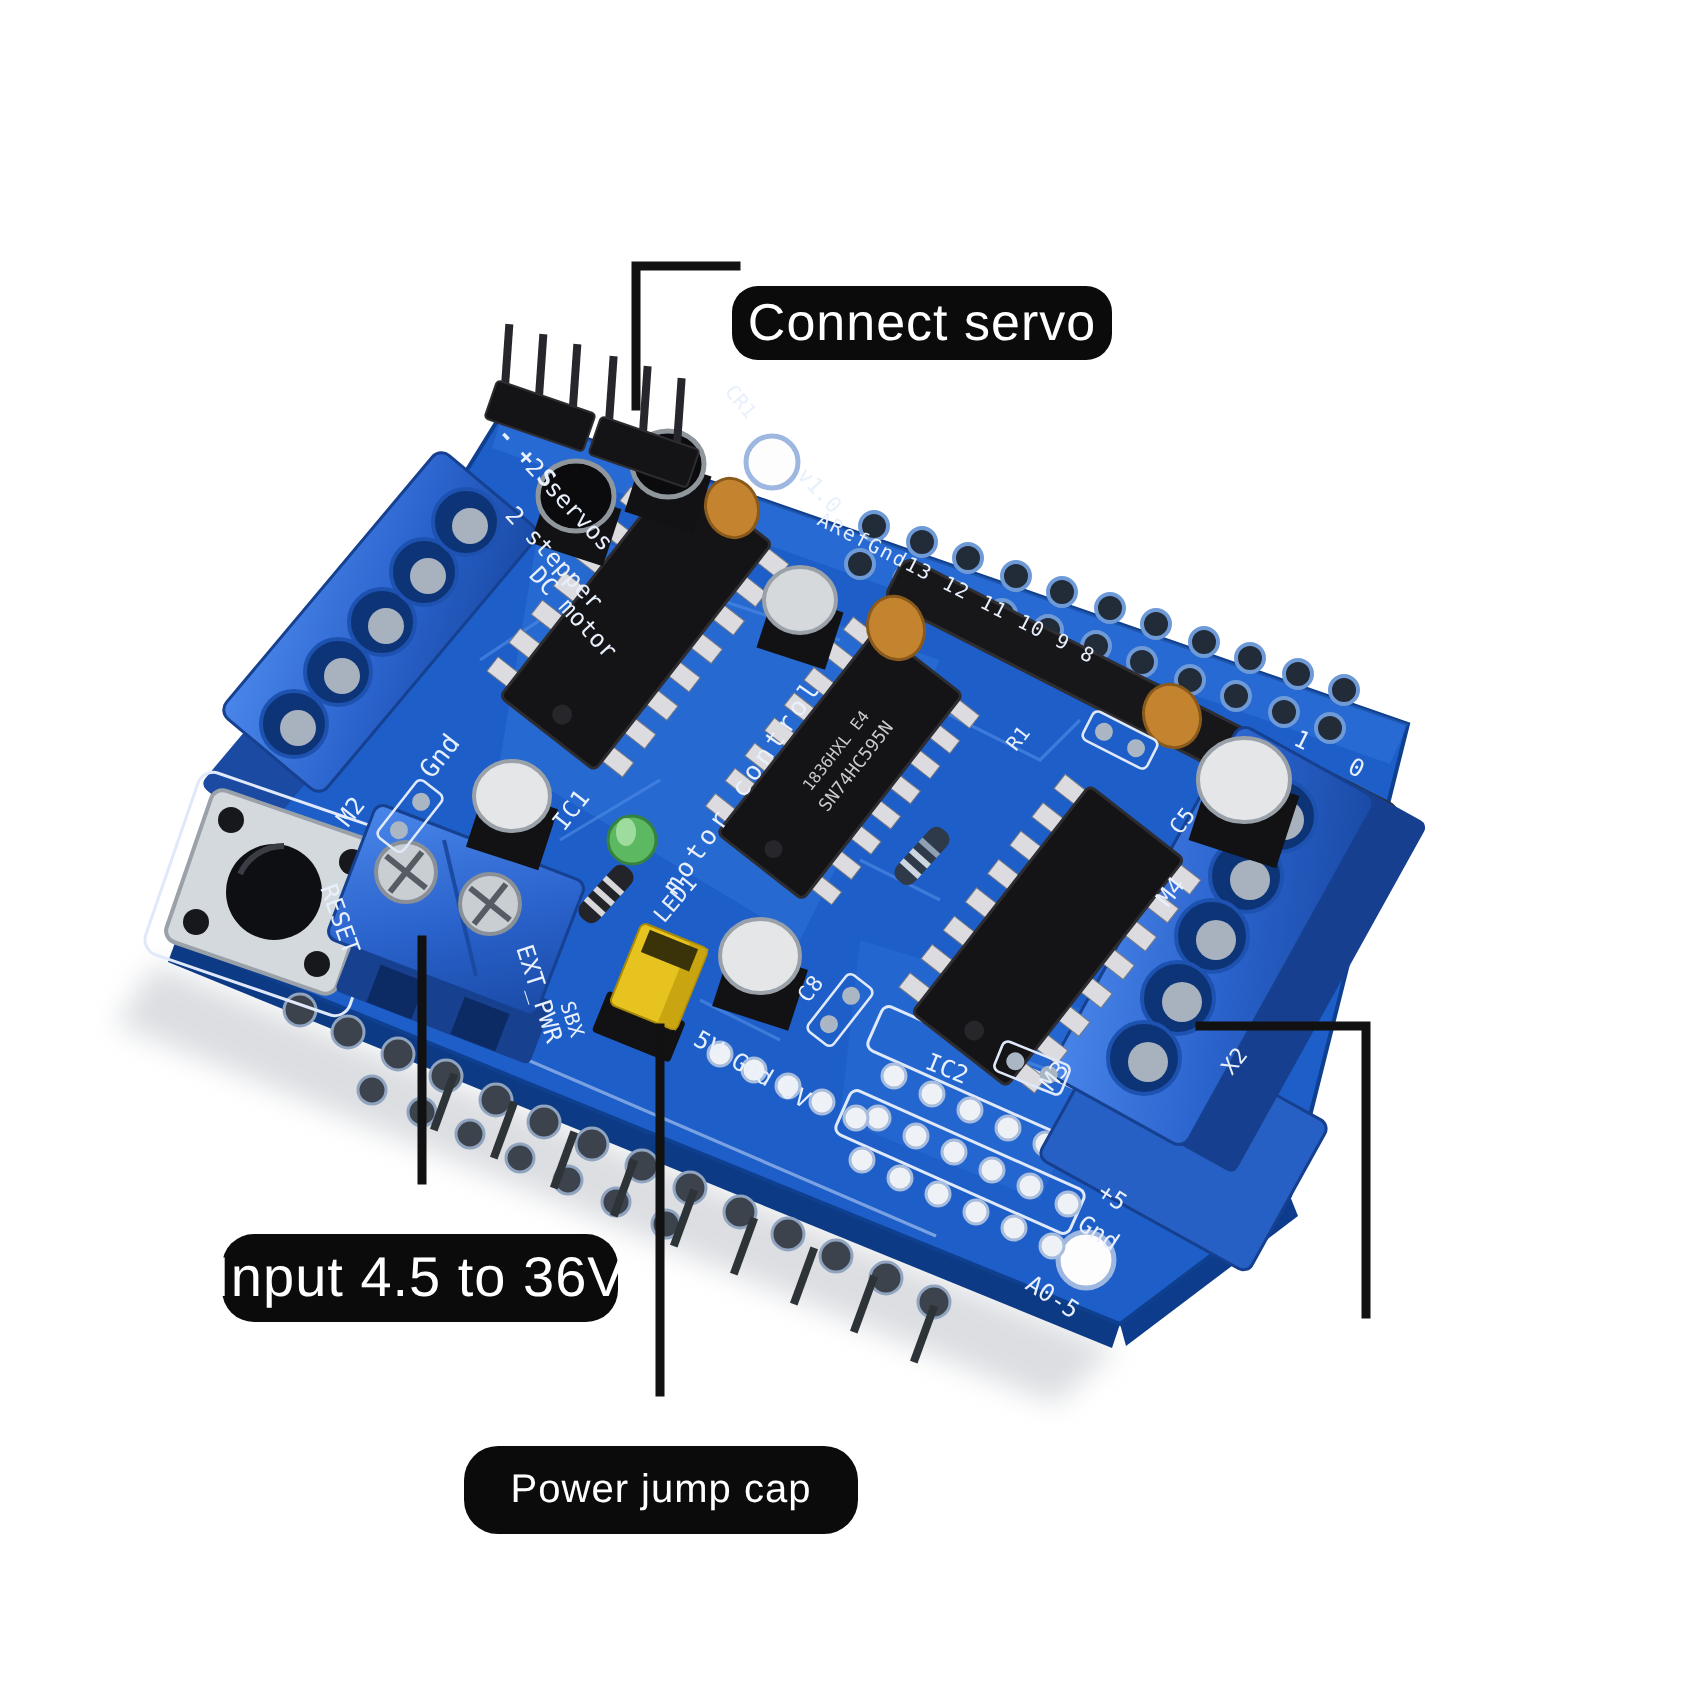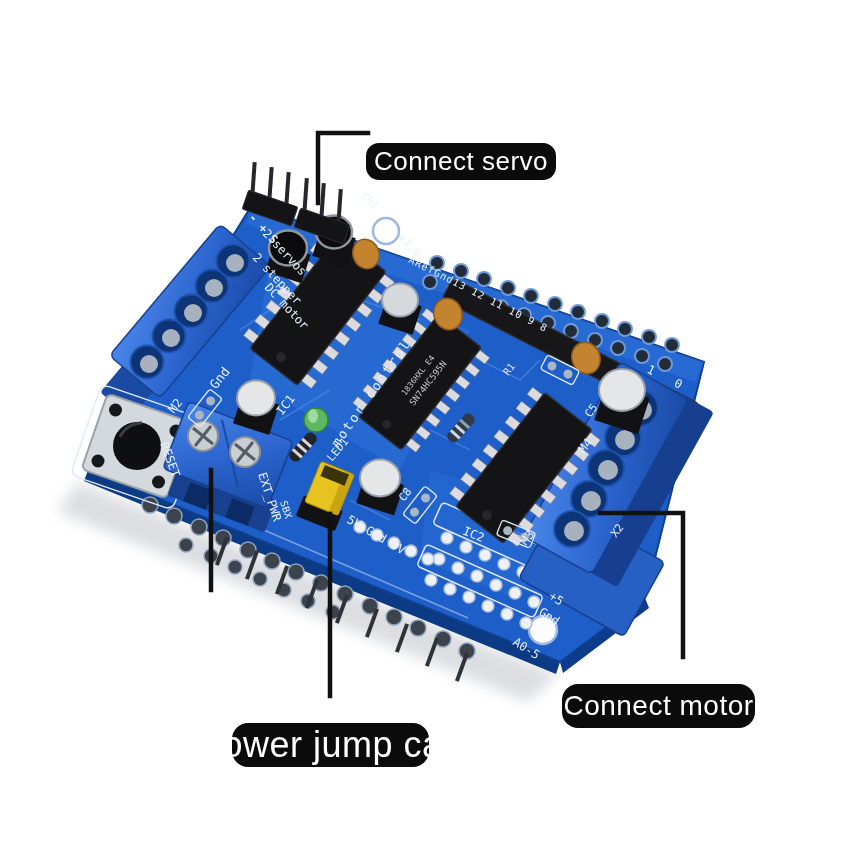--- a/index.html
+++ b/index.html
@@ -5,21 +5,21 @@
   html,body{margin:0;padding:0;background:#ffffff;}
   .stage{position:relative;width:850px;height:850px;background:#fff;overflow:hidden;
          font-family:"Liberation Sans",sans-serif;}
   .stage svg{position:absolute;left:0;top:0;}
   .callout{position:absolute;display:flex;align-items:center;justify-content:center;
            background:var(--c-label_bg,#0b0b0b);color:var(--c-label_text,#fff);
            border-radius:16px;font-family:"Liberation Sans",sans-serif;
            white-space:nowrap;letter-spacing:.5px;margin-top:29px;}
   #co-servo {left:366px;top:114px;width:190px;height:37px;font-size:26px;border-radius:13px;}
   #co-input {left:111px;top:588px;width:198px;height:44px;font-size:28px;}
-  #co-jumper{left:232px;top:694px;width:197px;height:44px;font-size:36px;}
+  #co-jumper{left:232px;top:694px;width:197px;height:44px;font-size:20px;border-radius:17px;}
   #co-motor {left:562px;top:655px;width:193px;height:44px;font-size:28px;}
   .silk{font-family:"DejaVu Sans Mono","Liberation Mono",monospace;fill:#e8f0fc;}
   .ictext{font-family:"DejaVu Sans Mono",monospace;fill:#c9c9ce;}
 </style>
 </head>
 <body>
 
 <div class="stage">
 
 <svg width="850" height="850" viewBox="0 0 850 850">
@@ -419,16 +419,16 @@
 
   <g stroke="#111111" stroke-width="4.5" fill="none" stroke-linecap="square">
     <path d="M318,203 L318,133 L368,133"></path>
     <path d="M211,470 L211,590"></path>
     <path d="M330,514 L330,696"></path>
     <path d="M600,513 L683,513 L683,657"></path>
   </g>
 </svg>
 
 <div class="callout" id="co-servo">Connect servo</div>
+<div class="callout" id="co-input">Input 4.5 to 36V</div>
 <div class="callout" id="co-jumper">Power jump cap</div>
-<div class="callout" id="co-motor">Connect motor</div>
 
 </div>
 
 </body></html>

